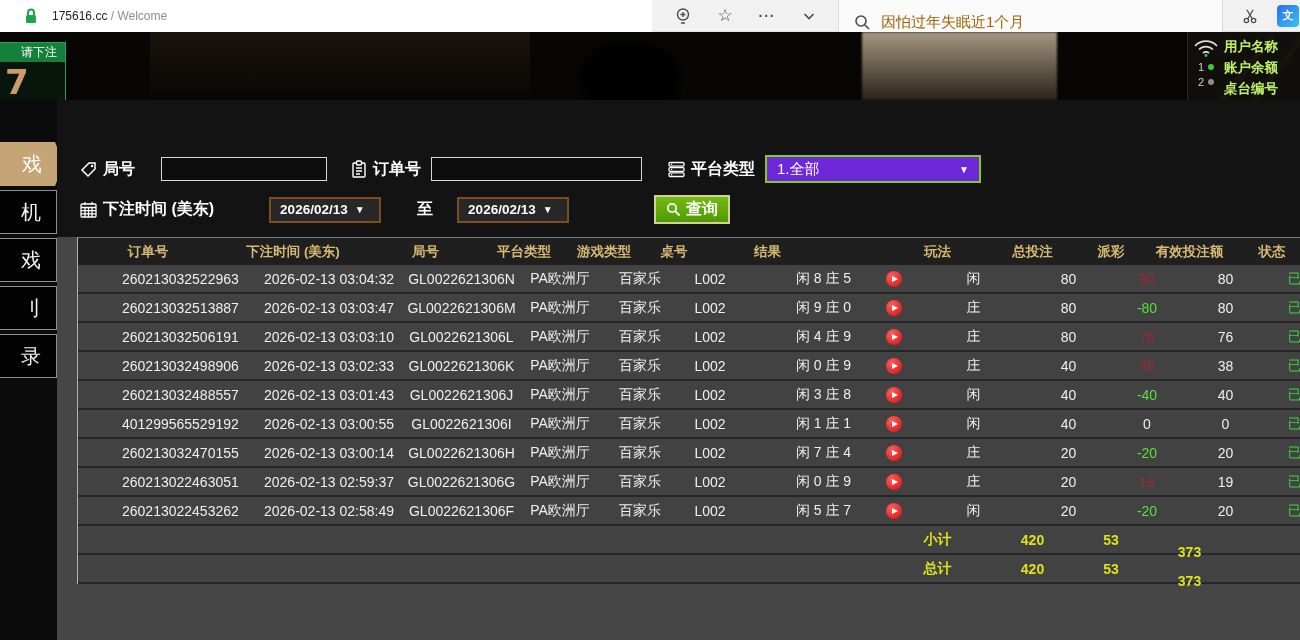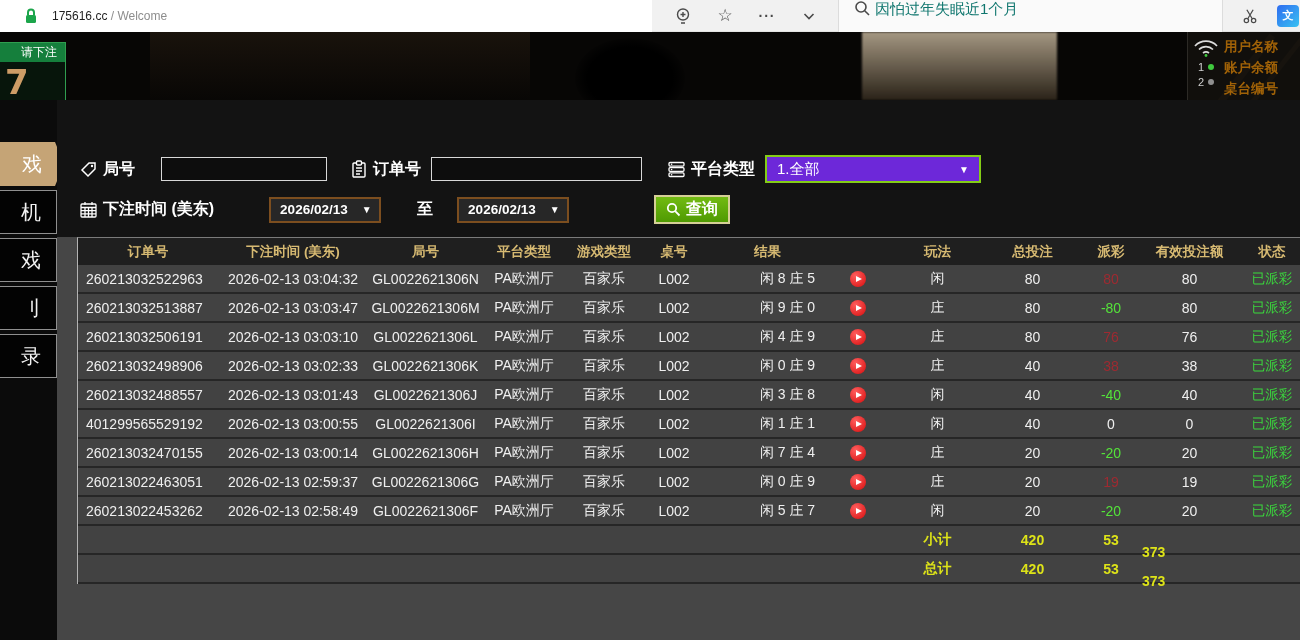--- a/index.html
+++ b/index.html
@@ -13,21 +13,21 @@
   .addr{width:652px;height:32px;background:#ffffff;display:flex;align-items:center;
         padding-left:22px;box-sizing:border-box;gap:12px;}
   .url{font-size:12px;color:#1f1f1f;white-space:nowrap;}
   .url .path{color:#8d8d8d;}
   .bicons{display:flex;align-items:center;gap:24px;margin-left:22px;color:#525252;}
   .bico{width:18px;height:18px;display:flex;align-items:center;justify-content:center;}
   .star-glyph{font-size:17px;color:#4a4a4a;line-height:1;}
   .dots-glyph{font-size:14px;font-weight:bold;letter-spacing:1px;color:#4a4a4a;}
   .searchbox{margin-left:20px;width:385px;height:32px;background:#fafafa;
              border-left:1px solid #dcdcdc;border-right:1px solid #dcdcdc;box-sizing:border-box;
-             display:flex;align-items:flex-start;gap:4px;padding-left:14px;font-size:15px;color:#0f766e;}
+             display:flex;align-items:flex-end;gap:10px;padding-left:14px;font-size:15px;color:#a16207;}
   .rightico{display:flex;align-items:center;gap:18px;margin-left:18px;}
   .translate{width:22px;height:22px;border-radius:4px;flex:none;
              background:linear-gradient(135deg,#2f6cf0,#38c2f2);
              color:#fff;font-size:11px;font-weight:bold;display:flex;align-items:center;
              justify-content:center;}
 
   
   .video{position:absolute;top:32px;left:0;width:1300px;height:68px;background:#070605;overflow:hidden;}
   .amb1{position:absolute;left:150px;top:0;width:380px;height:68px;
         background:linear-gradient(180deg,rgba(72,52,30,.28),rgba(20,12,6,.1));}
@@ -45,21 +45,21 @@
   .betbox .bnum{color:#cd9c66;font-size:34px;font-weight:bold;line-height:40px;padding-left:26px;
                 font-family:"DejaVu Sans",sans-serif;}
   .streaminfo{position:absolute;right:0;top:0;width:112px;height:68px;background:rgba(18,16,13,.93);
               border-left:1px solid #2c2a26;overflow:hidden;display:flex;}
   .camcol{width:36px;display:flex;flex-direction:column;align-items:center;padding-top:6px;}
   .camrow{display:flex;align-items:center;gap:4px;color:#cfcfcf;font-size:11px;margin-top:3px;}
   .dot{width:6px;height:6px;border-radius:50%;}
   .dot.on{background:#3fc93e;}
   .dot.off{background:#8f8f8f;}
   .goldcol{flex:1;padding-top:4px;}
-  .goldline{color:#a16207;font-size:13.5px;font-weight:bold;line-height:21px;white-space:nowrap;}
+  .goldline{color:#bef264;font-size:13.5px;font-weight:bold;line-height:21px;white-space:nowrap;}
 
   
   .sidebar{position:absolute;left:0;top:100px;width:57px;height:540px;background:#0b0b0b;overflow:visible;}
   .stab{position:absolute;left:-14px;width:71px;height:44px;background:#030303;border:1px solid #8f8f8f;
         box-sizing:border-box;color:#f2f2f2;font-size:20px;display:flex;align-items:center;
         justify-content:flex-end;padding-right:15px;overflow:hidden;}
   .stab.active{width:78px;border:none;background:#c5a476;color:#fff;padding-right:22px;
         clip-path:polygon(0 0,calc(100% - 9px) 0,100% 50%,calc(100% - 9px) 100%,0 100%);}
   .sidebar .stab:nth-of-type(1){top:42px;}
   .sidebar .stab:nth-of-type(2){top:90px;}
@@ -72,21 +72,21 @@
   .formarea{position:absolute;top:0;left:0;width:1243px;height:137px;background:#131313;}
   .flabel{color:#fff;font-weight:bold;font-size:16px;white-space:nowrap;}
   .frow{position:absolute;display:flex;align-items:center;}
   .ticon{margin-right:6px;}
   .tinput{background:#0d0d0d;border:1px solid #d8d8d8;height:24px;color:#fff;font-size:14px;
           padding:0 6px;box-sizing:border-box;}
   .dselect{background:#6d28d9;border:2px solid #84cc16;height:28px;color:#fff;font-size:15px;
            display:flex;align-items:center;justify-content:space-between;
            padding:0 10px;box-sizing:border-box;cursor:pointer;}
   .dbtn{background:#272727;border:2px solid #7c4e1f;height:26px;color:#fff;font-size:13.5px;
-        font-weight:bold;display:flex;align-items:center;gap:14px;padding:0 9px;
+        font-weight:bold;display:flex;align-items:center;gap:7px;padding:0 9px;
         box-sizing:border-box;cursor:pointer;}
   .caret{font-size:10px;color:#fff;}
   .querybtn{background:linear-gradient(180deg,#72bb12,#4f9a02);border:2px solid #d6cf97;
             height:29px;display:flex;align-items:center;gap:5px;padding:11px 10px;cursor:pointer;
             color:#fff;font-size:16px;font-weight:bold;box-sizing:border-box;}
 
   
   .tablewrap{position:absolute;left:20px;top:137px;width:1229px;border-left:1px solid #b3b3b3;
              border-top:1px solid #7a7a7a;box-sizing:content-box;}
   .thead{display:flex;height:27px;background:#1f1f1f;color:#d7ba72;font-weight:bold;font-size:13.5px;}
@@ -99,21 +99,21 @@
   .thead .th:nth-of-type(6){width:62px;}
   .thead .th:nth-of-type(7){width:185px;justify-content:center;padding-right:60px;box-sizing:border-box;}
   .thead .th:nth-of-type(8){width:95px;}
   .thead .th:nth-of-type(9){width:95px;}
   .thead .th:nth-of-type(10){width:62px;}
   .thead .th:nth-of-type(11){width:95px;}
   .thead .th:nth-of-type(12){width:70px;}
   .trow{display:flex;height:27px;background:#424242;border-bottom:2px solid #262626;
         color:#efefef;font-size:14px;align-items:center;}
   .td{flex:none;display:flex;align-items:center;justify-content:center;height:100%;}
-  .c-order{width:140px;justify-content:flex-start;padding-left:8px;box-sizing:border-box;}
+  .c-order{width:140px;justify-content:flex-start;padding-left:8px;box-sizing:border-box;margin-left:36px;}
   .c-time{width:150px;}
   .c-round{width:115px;}
   .c-plat{width:82px;}
   .c-game{width:78px;}
   .c-tbl{width:62px;}
   .c-result{width:185px;}
   .c-result .rv{flex:1;text-align:center;padding-left:20px;}
   .play{width:16px;height:16px;border-radius:50%;margin-right:24px;flex:none;cursor:pointer;
         background:radial-gradient(circle at 35% 30%,#ff5d5d,#d60d0d);
         display:flex;align-items:center;justify-content:center;}
@@ -126,21 +126,21 @@
   .c-status{width:70px;color:#3bd53d;font-size:13.5px;}
   .pos{color:#9e2a31;}
   .neg{color:#54e23a;}
   .zero{color:#efefef;}
   .frow2{display:flex;height:27px;background:#424242;border-bottom:2px solid #262626;
          color:#dde318;font-weight:bold;font-size:14px;align-items:center;}
   .f-spacer{width:812px;flex:none;}
   .f-label{width:95px;flex:none;text-align:center;}
   .f-bet{width:95px;flex:none;text-align:center;}
   .f-payout{width:62px;flex:none;text-align:center;}
-  .f-valid{width:95px;flex:none;text-align:left;margin-top:24px;}
+  .f-valid{width:95px;flex:none;text-align:center;margin-top:24px;}
 </style>
 </head>
 <body>
 
 <div class="bbar">
   <div class="addr">
     <span class="bico">
       <svg width="14" height="16" viewBox="0 0 14 16">
         <path d="M4 7 V4.5 a3 3 0 0 1 6 0 V7" fill="none" stroke="#1ca54b" stroke-width="2"></path>
         <rect x="2" y="7" width="10" height="8" rx="1.5" fill="#1ca54b"></rect>

